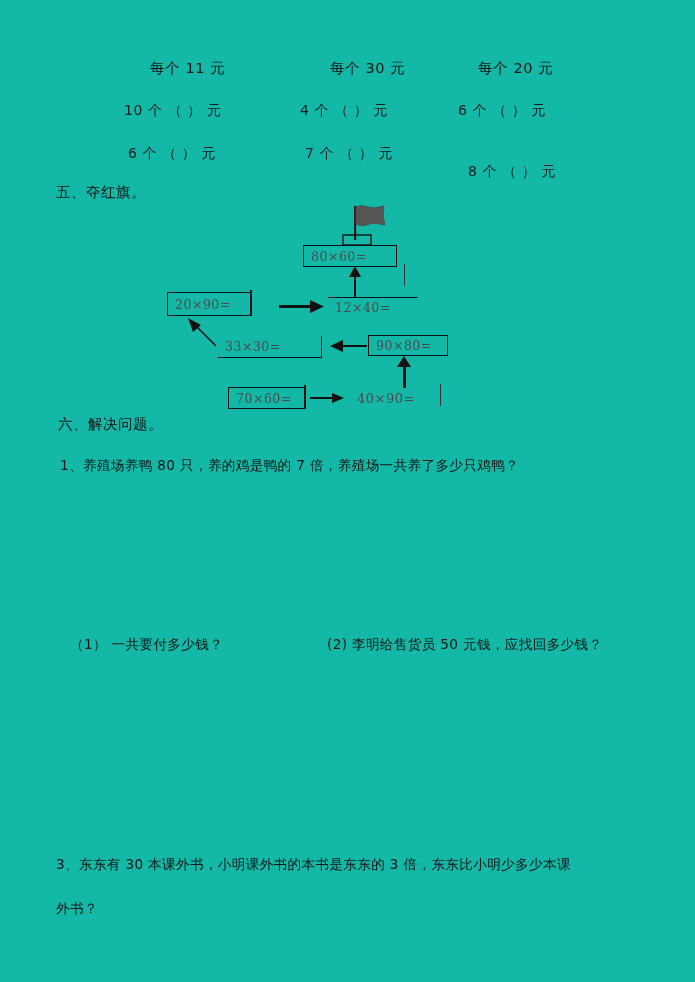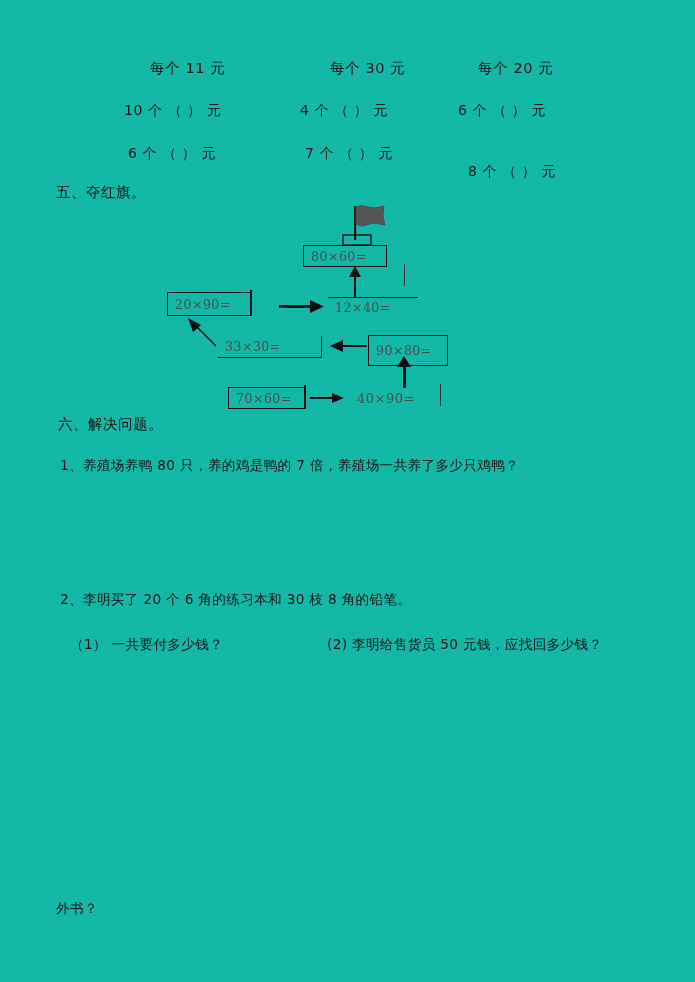--- a/index.html
+++ b/index.html
@@ -114,21 +114,21 @@
 
     <svg class="abs" style="left:337px; top:204px;" width="70" height="48" viewBox="0 0 70 48">
 
       <rect x="17" y="2" width="2.2" height="34" fill="#1a1a1a"></rect>
 
       <path d="M19 3 L24 1.5 L37 4 L47 2 L46 12 L48 21 L37 19 L25 22 L19 20 Z" fill="#555555" stroke="#4a4a4a" stroke-width="0.8"></path>
 
       <rect x="6" y="31" width="28" height="10" fill="none" stroke="#111" stroke-width="1.4"></rect>
     </svg>
 
-    <div class="fbox full" style="left:303px; top:245px; width:84px; height:22px;">80×60=</div>
+    <div class="fbox full" style="left:303px; top:245px; width:94px; height:22px;">80×60=</div>
 
     <div class="edge" style="left:354px; top:272px; width:2px; height:26px;"></div>
     <svg class="abs" style="left:348px; top:266px;" width="14" height="12" viewBox="0 0 14 12">
       <path d="M7 0 L13 11 L1 11 Z" fill="#111"></path>
     </svg>
 
     <div class="fbox b-right-only-top" style="left:328px; top:297px; width:90px; height:20px;">12×40=</div>
 
     <div class="fbox b-left-top-bottom" style="left:167px; top:292px; width:85px; height:24px;">20×90=</div>
     <div class="edge" style="left:250px; top:290px; width:1.6px; height:26px;"></div>
@@ -143,21 +143,21 @@
       <path d="M2 0 L15 7 L7 14 Z" fill="#111"></path>
     </svg>
 
     <div class="fbox b-bottom-right" style="left:218px; top:336px; width:104px; height:22px;">33×30=</div>
 
     <div class="edge" style="left:337px; top:345px; width:30px; height:2.4px;"></div>
     <svg class="abs" style="left:330px; top:339px;" width="14" height="14" viewBox="0 0 14 14">
       <path d="M0 7 L13 13 L13 1 Z" fill="#111"></path>
     </svg>
 
-    <div class="fbox full" style="left:368px; top:335px; width:80px; height:31px;">90×80=</div>
+    <div class="fbox full" style="left:368px; top:335px; width:80px; height:21px;">90×80=</div>
 
     <div class="edge" style="left:403px; top:362px; width:3.4px; height:26px;"></div>
     <svg class="abs" style="left:396px; top:356px;" width="16" height="12" viewBox="0 0 16 12">
       <path d="M8 0 L15 11 L1 11 Z" fill="#111"></path>
     </svg>
 
     <div class="fbox b-left-top-bottom" style="left:228px; top:387px; width:78px; height:22px;">70×60=</div>
     <div class="edge" style="left:304px; top:385px; width:1.6px; height:24px;"></div>
 
     <div class="edge" style="left:310px; top:397px; width:26px; height:1.8px;"></div>
@@ -168,22 +168,22 @@
     <div class="fbox b-none" style="left:350px; top:388px; width:80px; height:20px; font-size:13px;">40×90=</div>
 
     <div class="edge" style="left:440px; top:384px; width:1.3px; height:22px; background:#333;"></div>
     <div class="edge" style="left:404px; top:264px; width:1.2px; height:22px; background:#333;"></div>
   </div>
 
   <div class="abs section-head" style="left:58px; top:415px;">六、解决问题。</div>
 
   <div class="abs problem" style="left:60px; top:457px;">1、养殖场养鸭 80 只，养的鸡是鸭的 7 倍，养殖场一共养了多少只鸡鸭？</div>
 
-  <div class="abs problem" style="left:60px; top:591px;">2、李明买了 20 个 6 角的练习本和 30 枝 8 角的铅笔。</div>
 
   <div class="abs problem" style="left:70px; top:636px;">（1） 一共要付多少钱？</div>
 
   <div class="abs problem" style="left:327px; top:636px;">(2) 李明给售货员 50 元钱，应找回多少钱？</div>
 
+  <div class="abs problem" style="left:56px; top:856px;">3、东东有 30 本课外书，小明课外书的本书是东东的 3 倍，东东比小明少多少本课</div>
 
   <div class="abs problem" style="left:56px; top:900px;">外书？</div>
 
 </div>
 
 </body></html>

